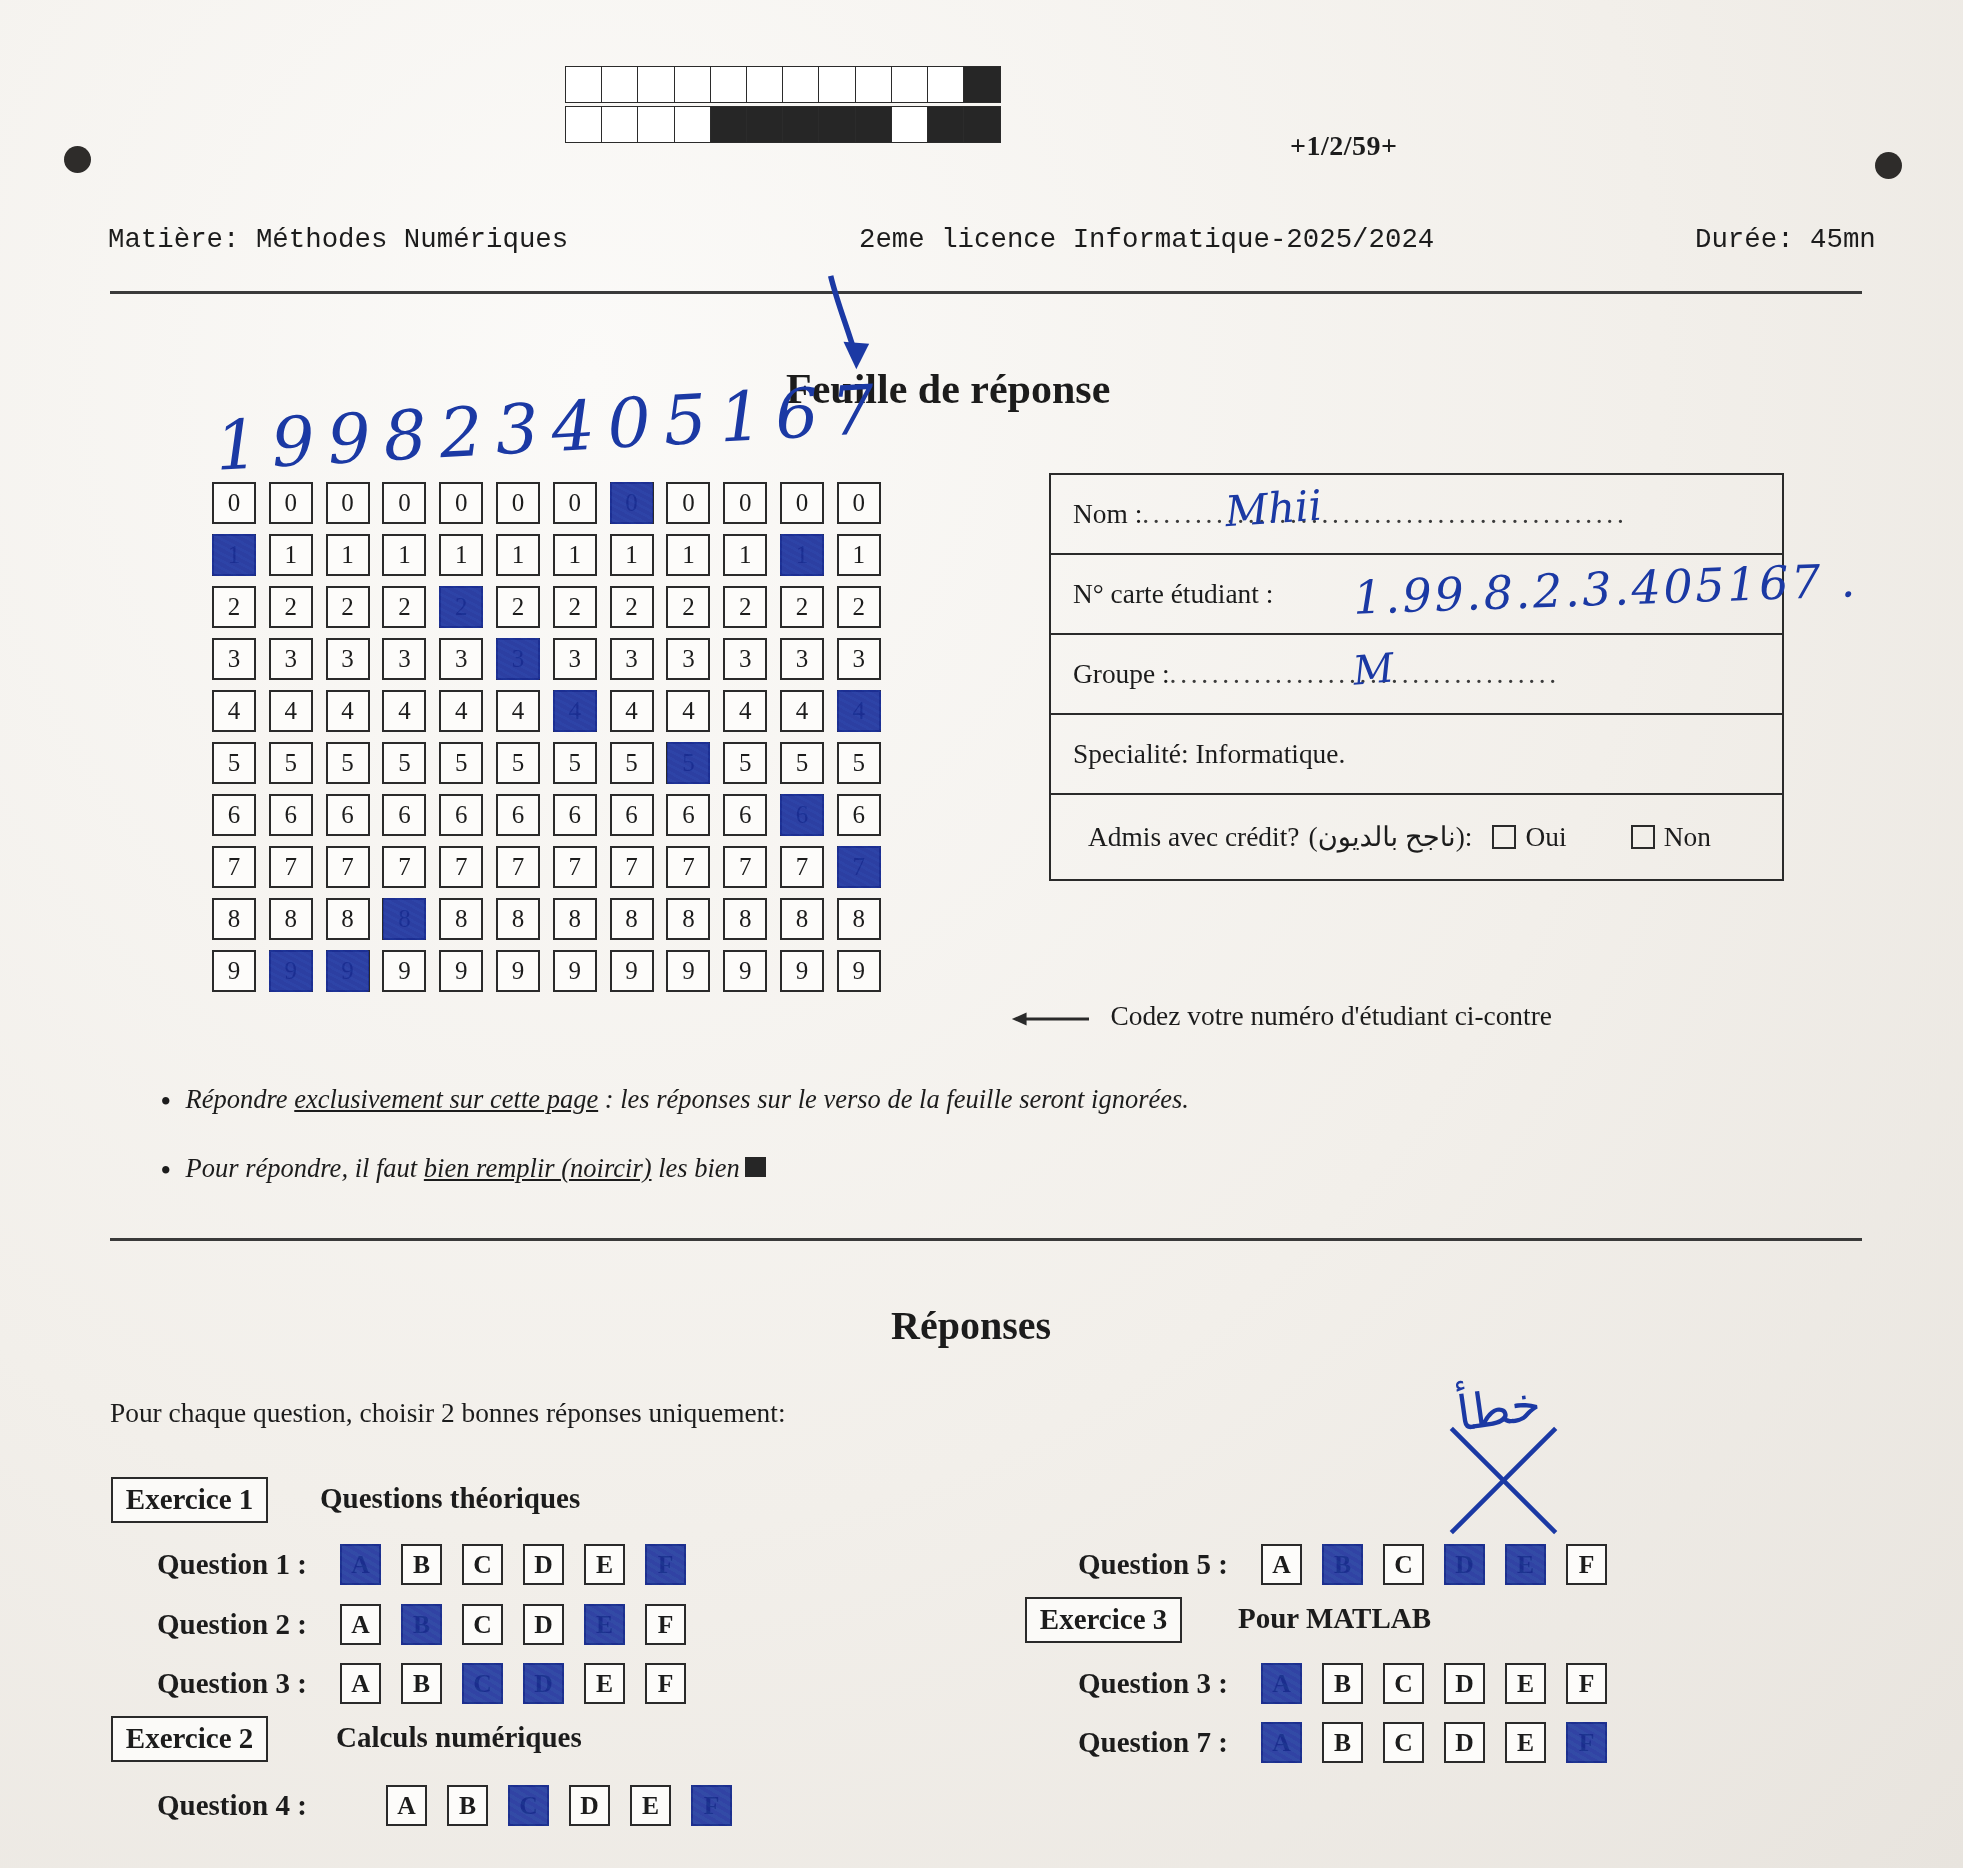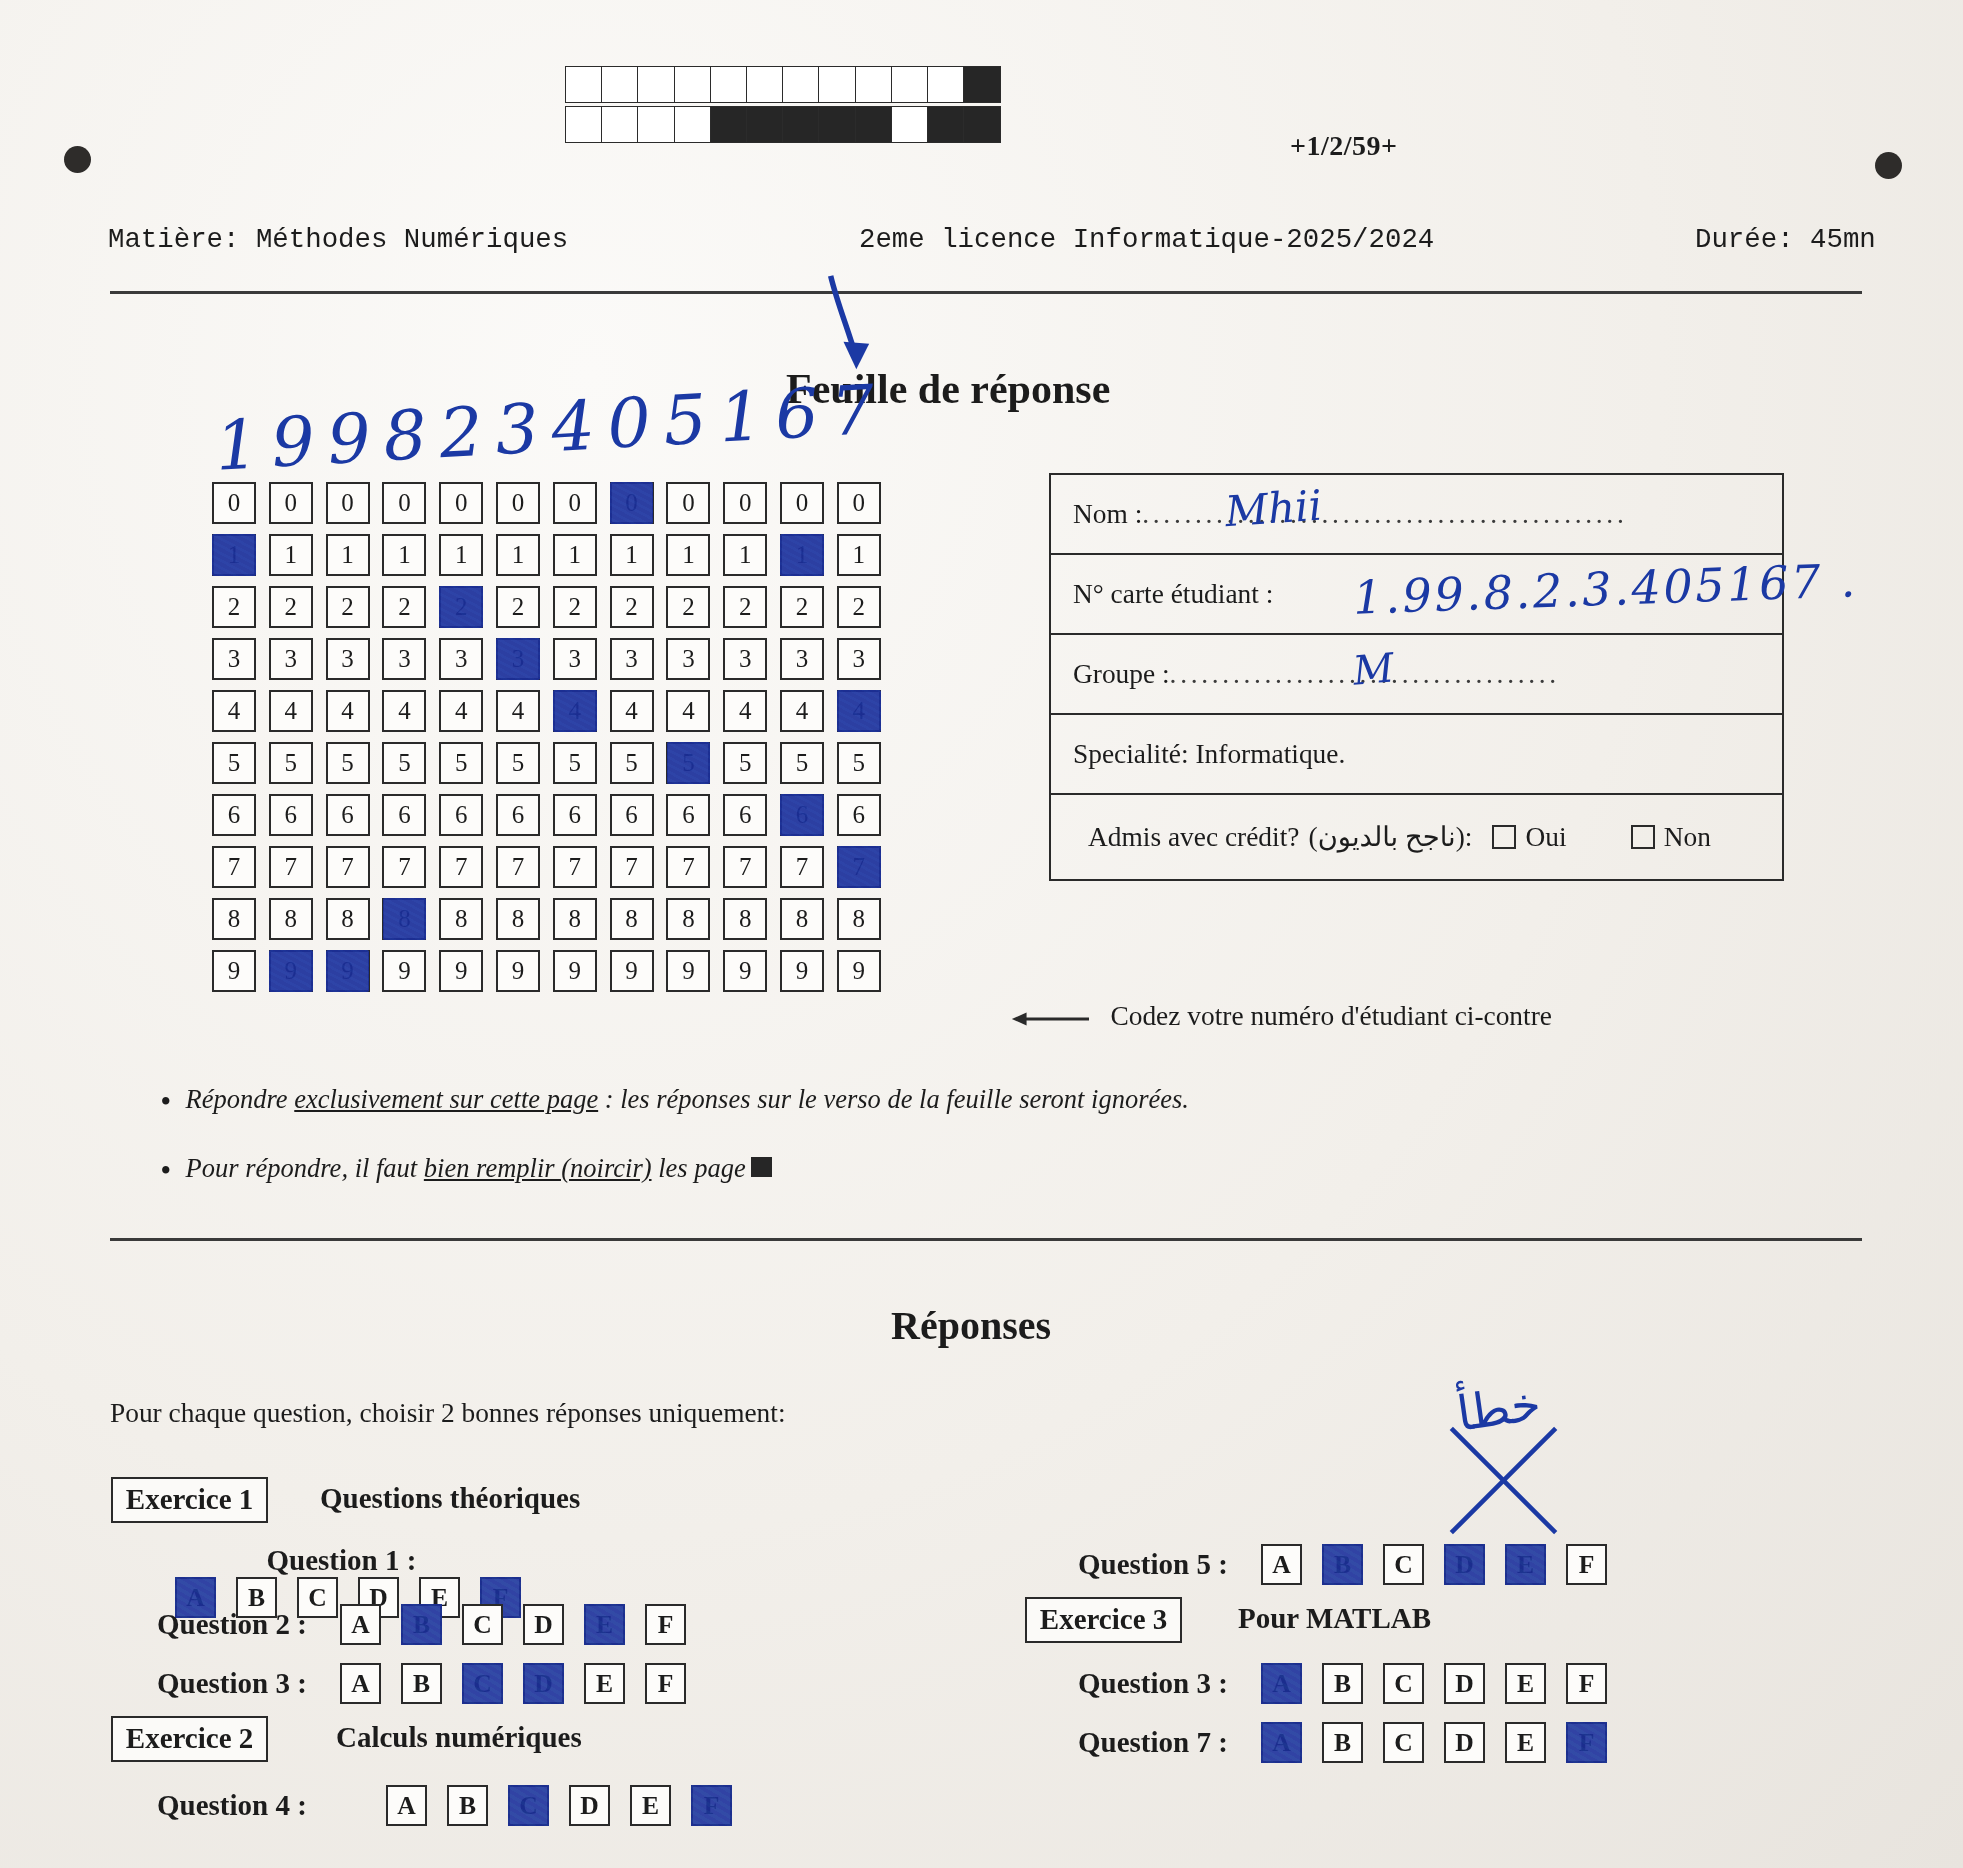--- a/index.html
+++ b/index.html
@@ -536,36 +536,36 @@
   <div class="bullets">
     <div class="bullet">
       <div class="dot">•</div>
       <div>
         <span>Répondre </span><span class="u">exclusivement sur cette page</span><span> : les réponses sur le verso de la feuille seront ignorées.</span>
       </div>
     </div>
     <div class="bullet">
       <div class="dot">•</div>
       <div>
-        <span>Pour répondre, il faut </span><span class="u">bien remplir (noircir)</span><span> les page</span><span class="blk"></span>
+        <span>Pour répondre, il faut </span><span class="u">bien remplir (noircir)</span><span> les bien</span><span class="blk"></span>
       </div>
     </div>
   </div>
 
   <div class="rule mid"></div>
 
   <div class="sec-title">Réponses</div>
   <div class="instr">
     <span>Pour chaque question, choisir 2 bonnes réponses uniquement:</span>
   </div>
 
   <div class="exlabel" style="left:111px; top:1477px;">Exercice 1</div>
   <div class="extext" style="left:320px; top:1482px;">Questions théoriques</div>
 
-  <div class="qrow" style="left:175px; top:1544px;flex-direction:column;">
+  <div class="qrow" style="left:157px; top:1544px;">
     <span class="qlab">Question 1 :</span>
     <span class="opts"><span class="opt marked">A</span><span class="opt">B</span><span class="opt">C</span><span class="opt">D</span><span class="opt">E</span><span class="opt marked">F</span></span>
   </div>
   <div class="qrow" style="left:157px; top:1604px;">
     <span class="qlab">Question 2 :</span>
     <span class="opts"><span class="opt">A</span><span class="opt marked">B</span><span class="opt">C</span><span class="opt">D</span><span class="opt marked">E</span><span class="opt">F</span></span>
   </div>
   <div class="qrow" style="left:157px; top:1663px;">
     <span class="qlab">Question 3 :</span>
     <span class="opts"><span class="opt">A</span><span class="opt">B</span><span class="opt marked">C</span><span class="opt marked">D</span><span class="opt">E</span><span class="opt">F</span></span>

